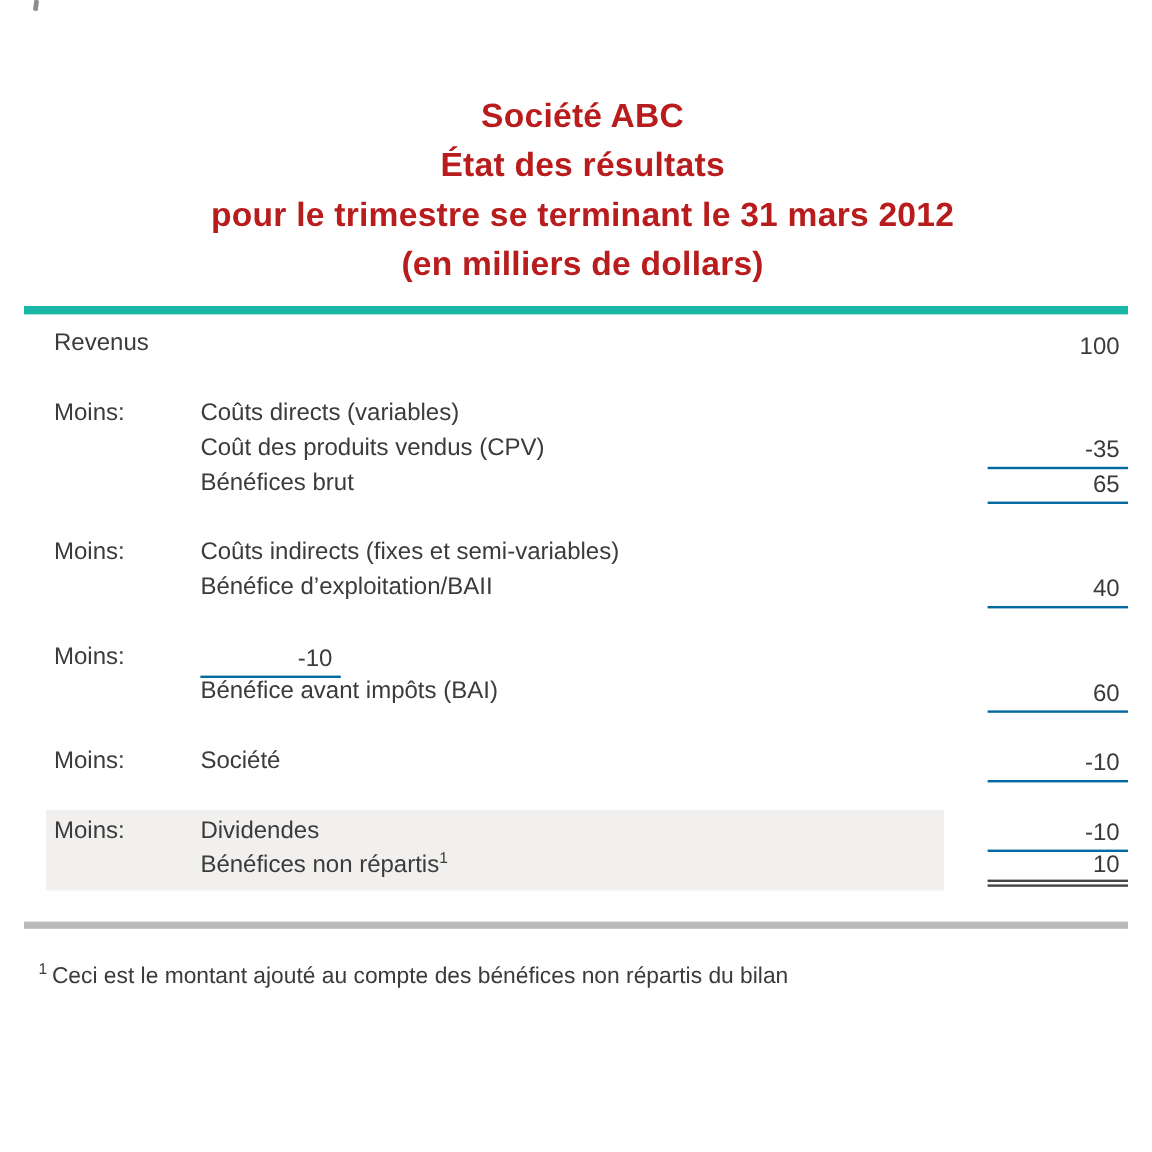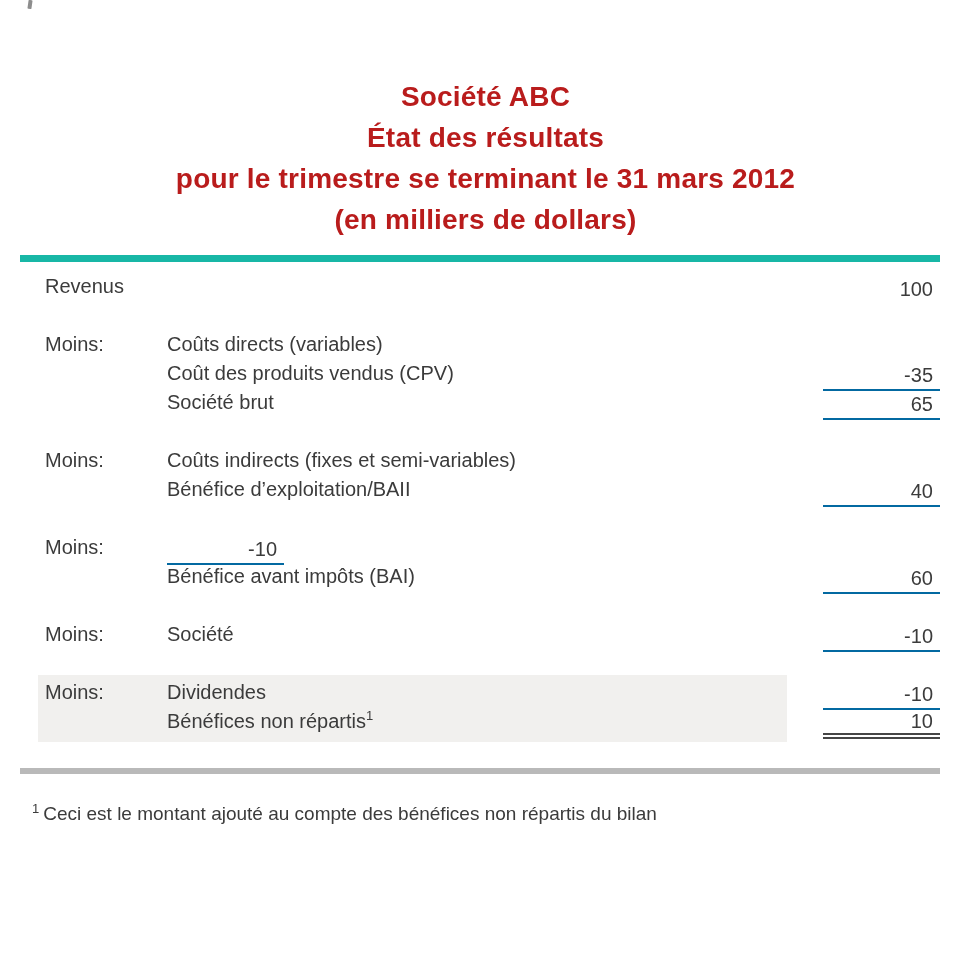--- a/index.html
+++ b/index.html
@@ -70,21 +70,21 @@
   </div>
 
   <div class="row">
     <div class="c-prefix"></div>
     <div class="c-item">Coût des produits vendus (CPV)</div>
     <div class="c-value u1">-35</div>
   </div>
 
   <div class="row">
     <div class="c-prefix"></div>
-    <div class="c-item">Société brut</div>
+    <div class="c-item">Bénéfices brut</div>
     <div class="c-value u1">65</div>
   </div>
 
   <div class="row gap">
     <div class="c-prefix">Moins:</div>
     <div class="c-item">Coûts indirects (fixes et semi-variables)</div>
     <div class="c-value"></div>
   </div>
 
 

